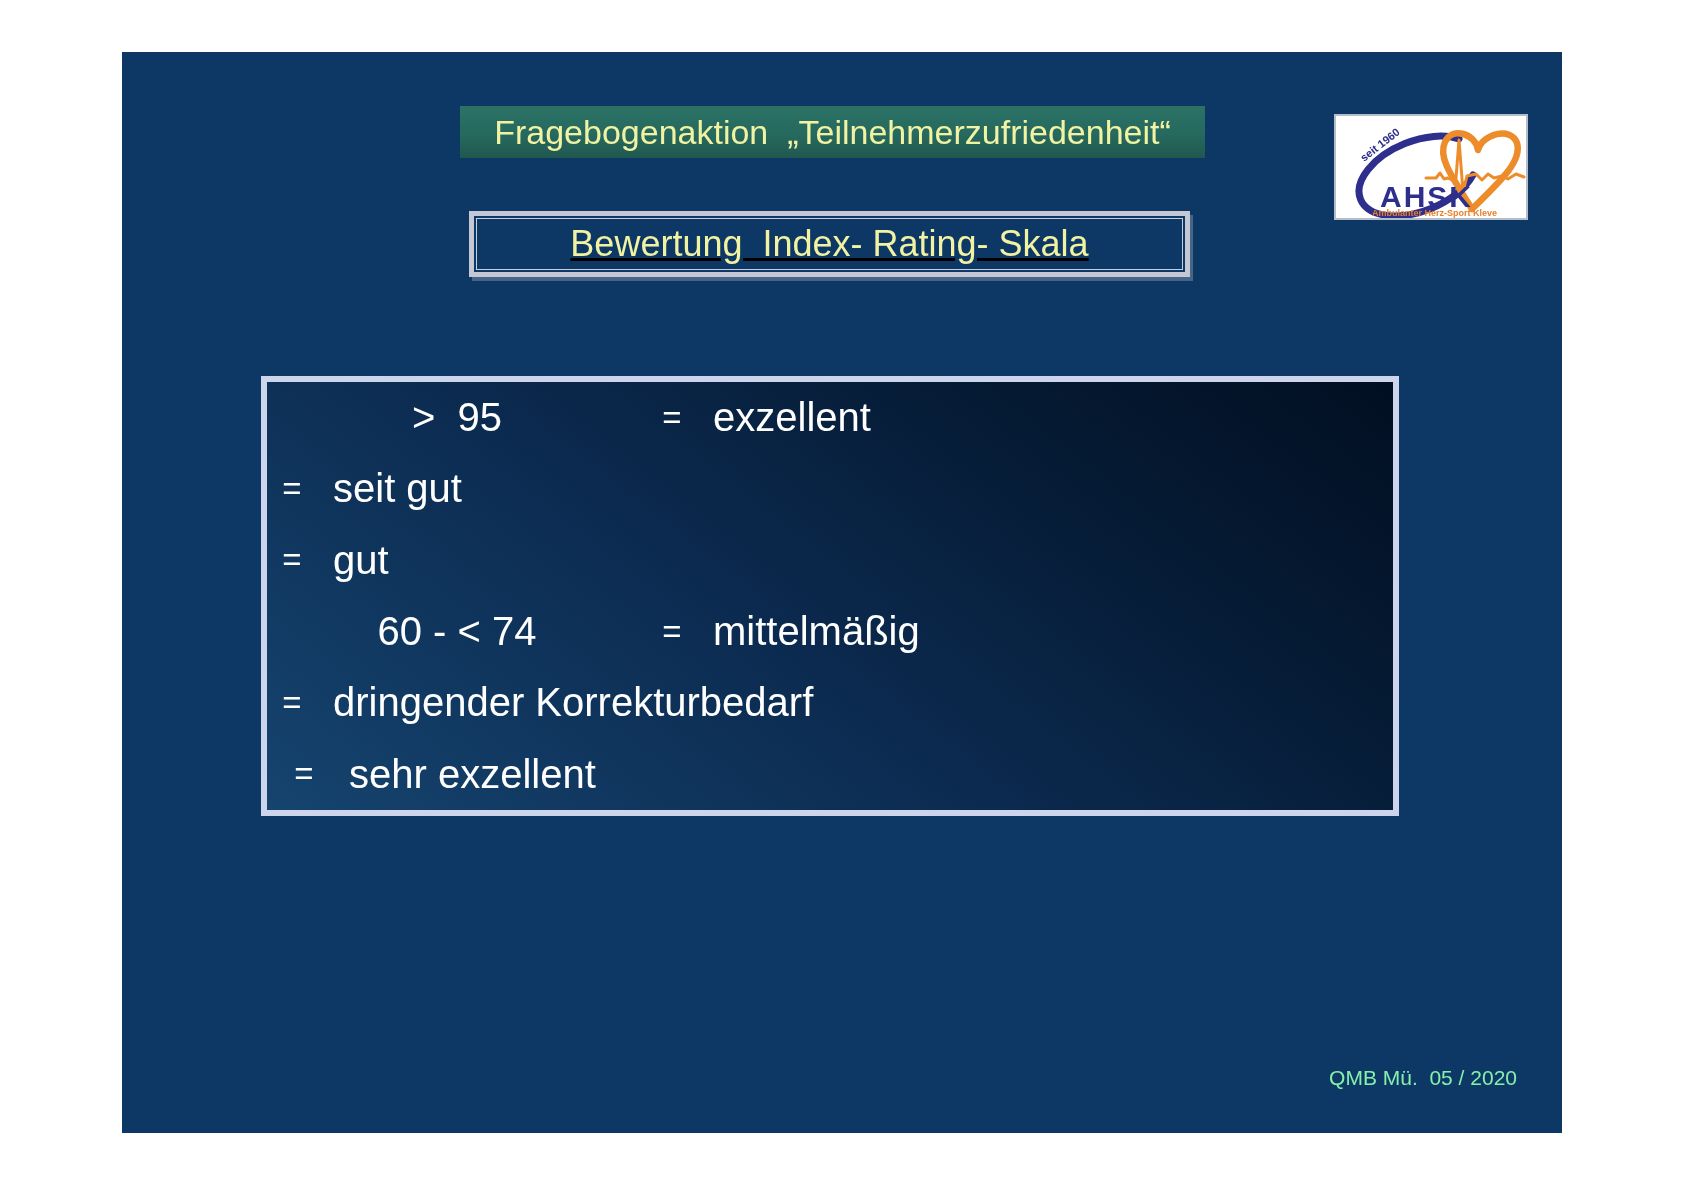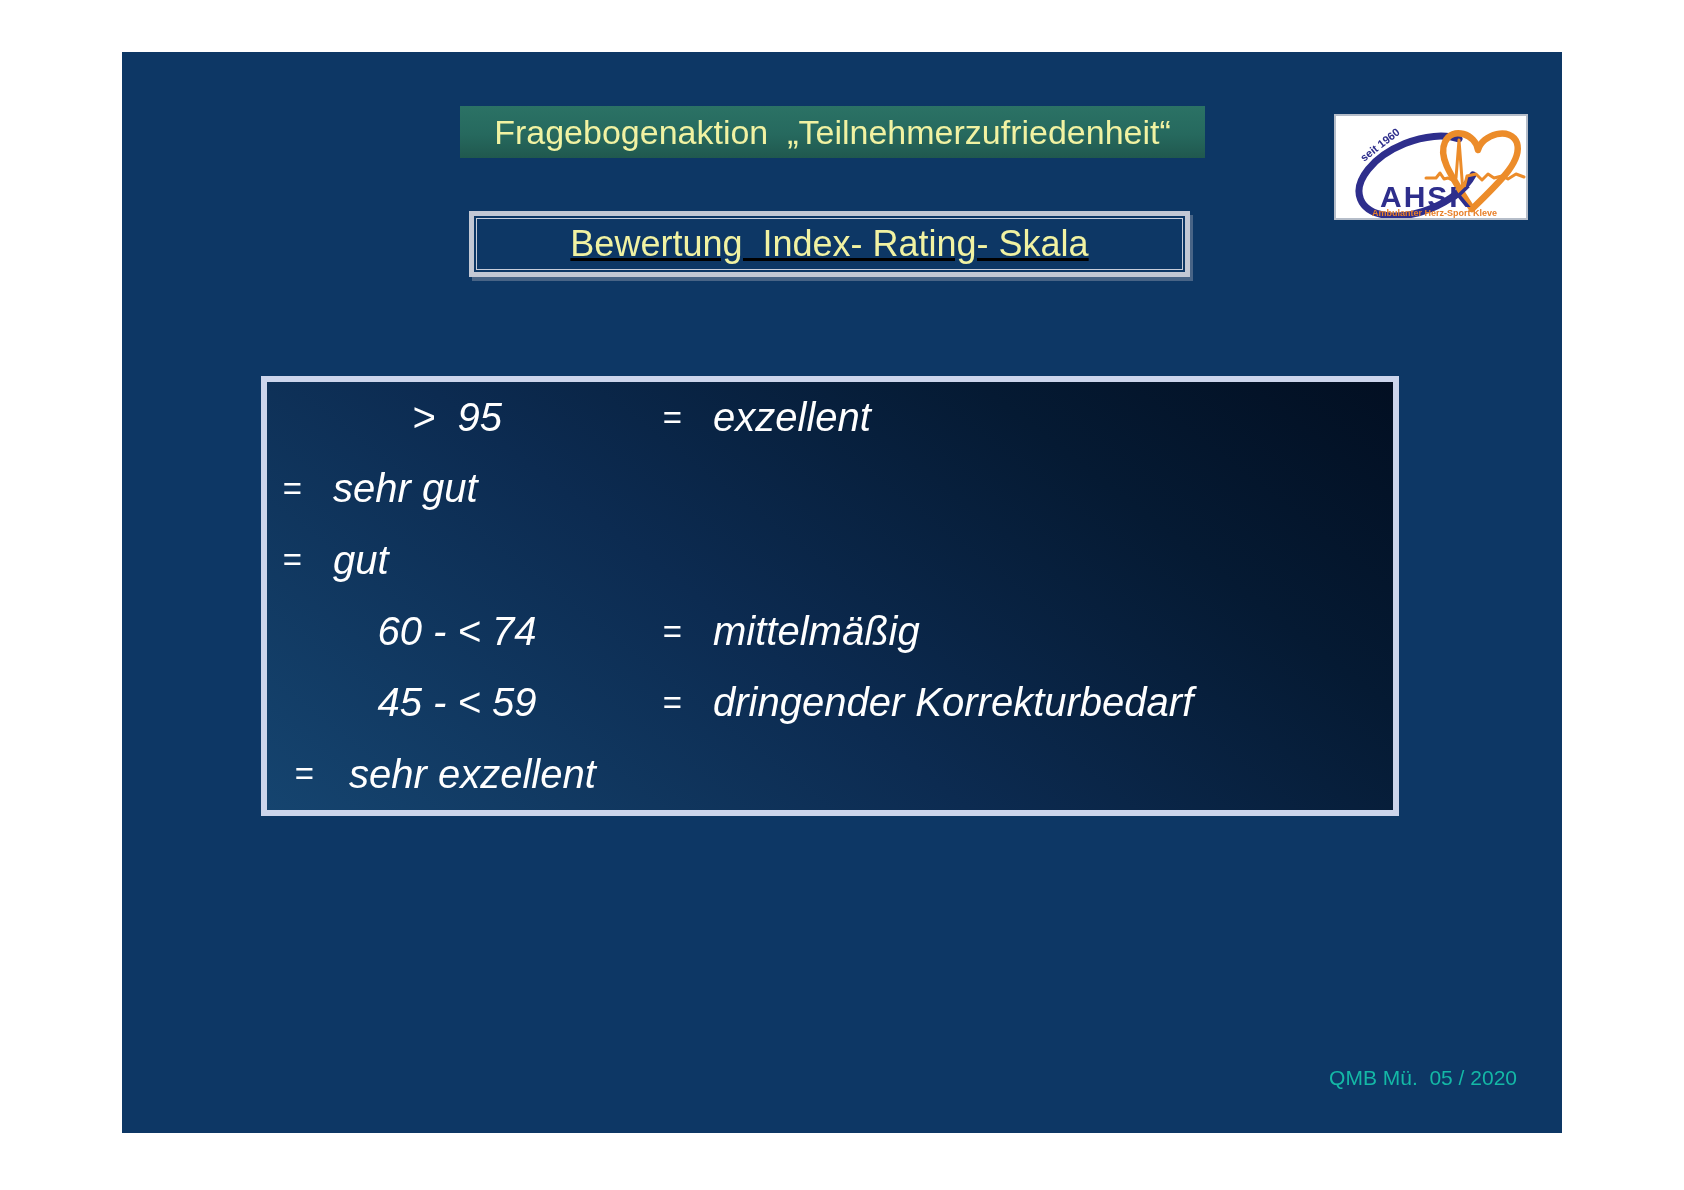--- a/index.html
+++ b/index.html
@@ -47,34 +47,34 @@
   .title-inner .title-text {
     color: var(--accent-text, #f1f2a2);
     font-size: 36px; white-space: pre;
   }
   .scale-box {
     position: absolute; left: 139px; top: 324px;
     width: 1138px; height: 440px;
     box-sizing: border-box;
     border: 6px solid #ccd5ec;
     background: linear-gradient(38deg, #15446f 0%, #0c2b51 42%, #051a33 75%, #020f22 100%);
-    display: flex; flex-direction: column; font-style: italic;
+    display: flex; flex-direction: column;
   }
   .scale-row {
     flex: 1; display: flex; align-items: center;
     color: #ffffff; font-size: 40px;
   }
   .scale-row .range { width: 380px; text-align: center; white-space: pre; }
   .scale-row .eq    { width: 50px; text-align: center; font-size: 33px; }
   .scale-row .label { padding-left: 16px; white-space: pre; }
   .scale-row.row-last .eq    { margin-left: 12px; }
   .scale-row.row-last .label { padding-left: 20px; }
   .footer-credit {
     position: absolute; right: 45px; top: 1014px;
-    color: #14b8a6; font-size: 21px; white-space: pre;
+    color: #86efac; font-size: 21px; white-space: pre;
   }
   svg text { font-family: "Liberation Sans", sans-serif; }
 </style>
 </head>
 <body>
 
 <div class="slide">
 
   <div class="header-banner">
     <span class="banner-text">Fragebogenaktion  „Teilnehmerzufriedenheit“</span>
@@ -99,33 +99,32 @@
   </div>
 
   <div class="scale-box">
     <div class="scale-row">
       <span class="range">&gt;  95</span>
       <span class="eq">=</span>
       <span class="label">exzellent</span>
     </div>
     <div class="scale-row">
       <span class="eq">=</span>
-      <span class="label">sehr gut</span>
+      <span class="label">seit gut</span>
     </div>
     <div class="scale-row">
       <span class="eq">=</span>
       <span class="label">gut</span>
     </div>
     <div class="scale-row">
       <span class="range">60 - &lt; 74</span>
       <span class="eq">=</span>
       <span class="label">mittelmäßig</span>
     </div>
     <div class="scale-row">
-      <span class="range">45 - &lt; 59</span>
       <span class="eq">=</span>
       <span class="label">dringender Korrekturbedarf</span>
     </div>
     <div class="scale-row row-last">
       <span class="eq">=</span>
       <span class="label">sehr exzellent</span>
     </div>
   </div>
 
   <div class="footer-credit">QMB Mü.  05 / 2020</div>

